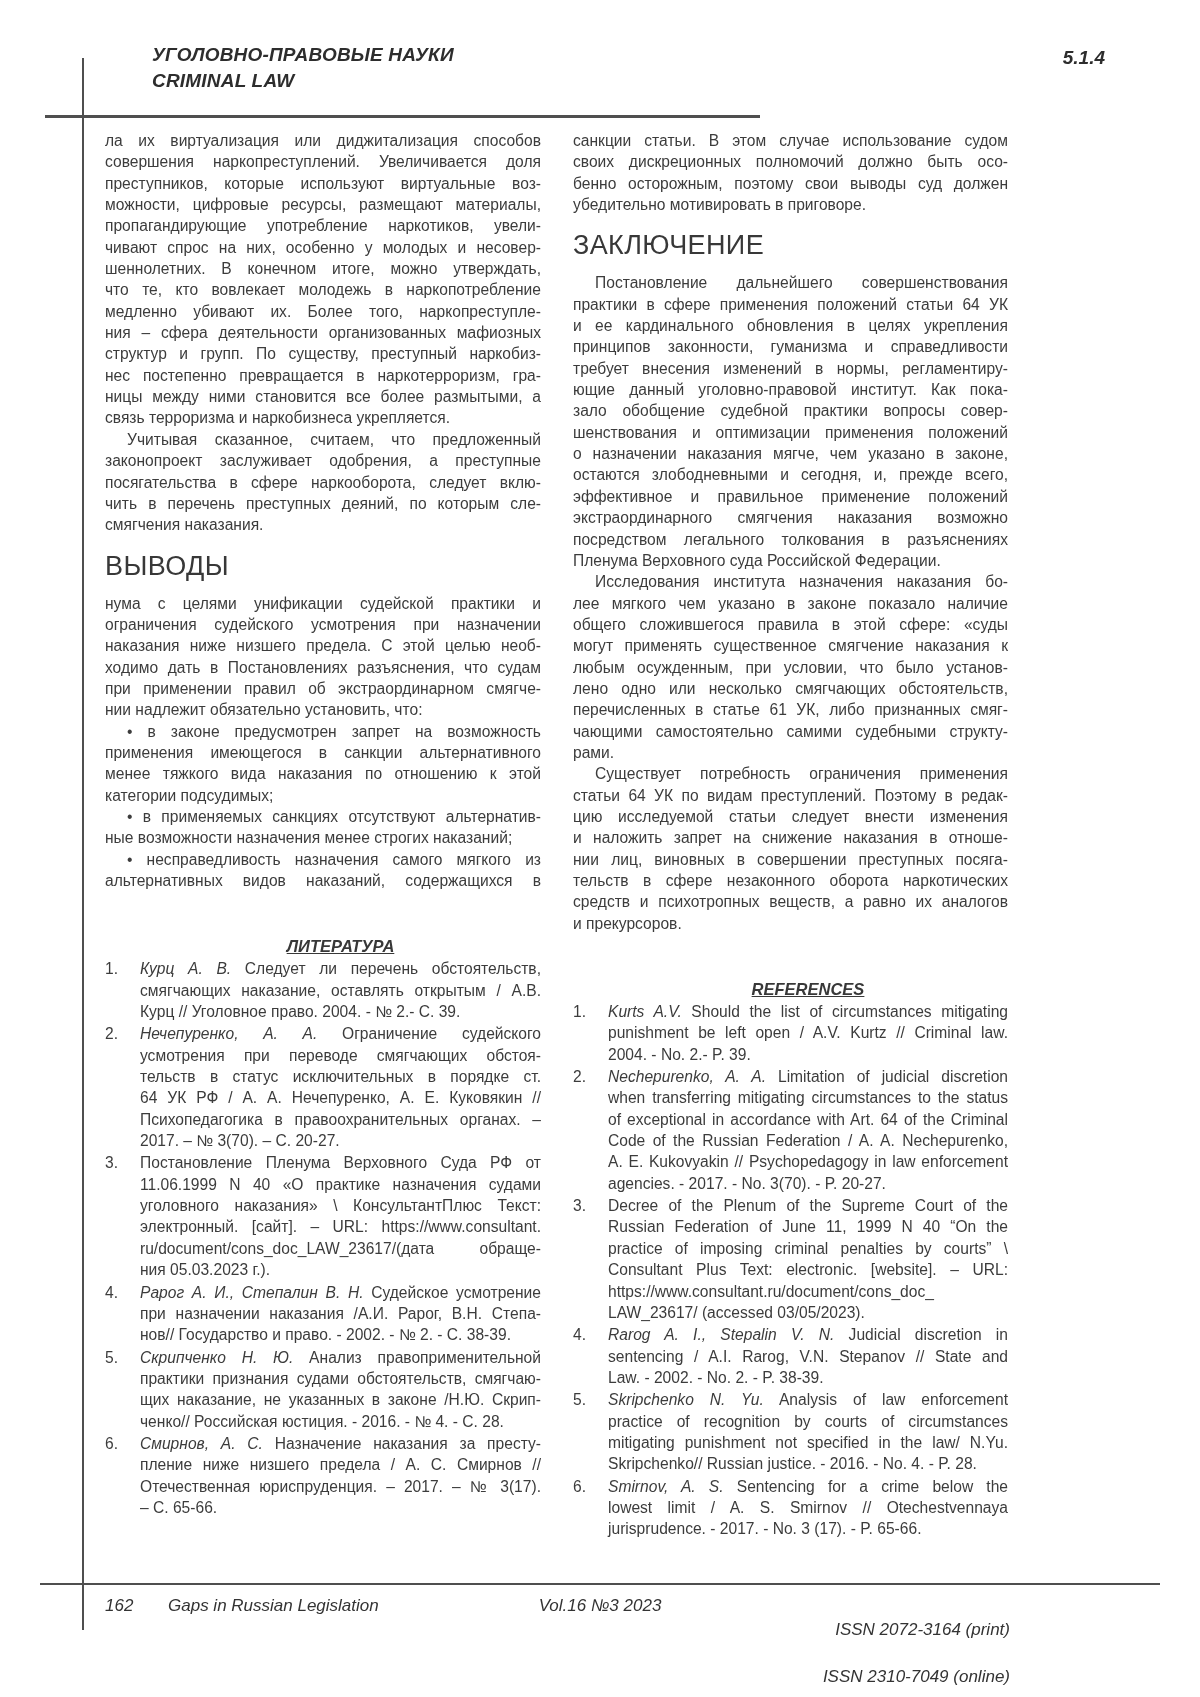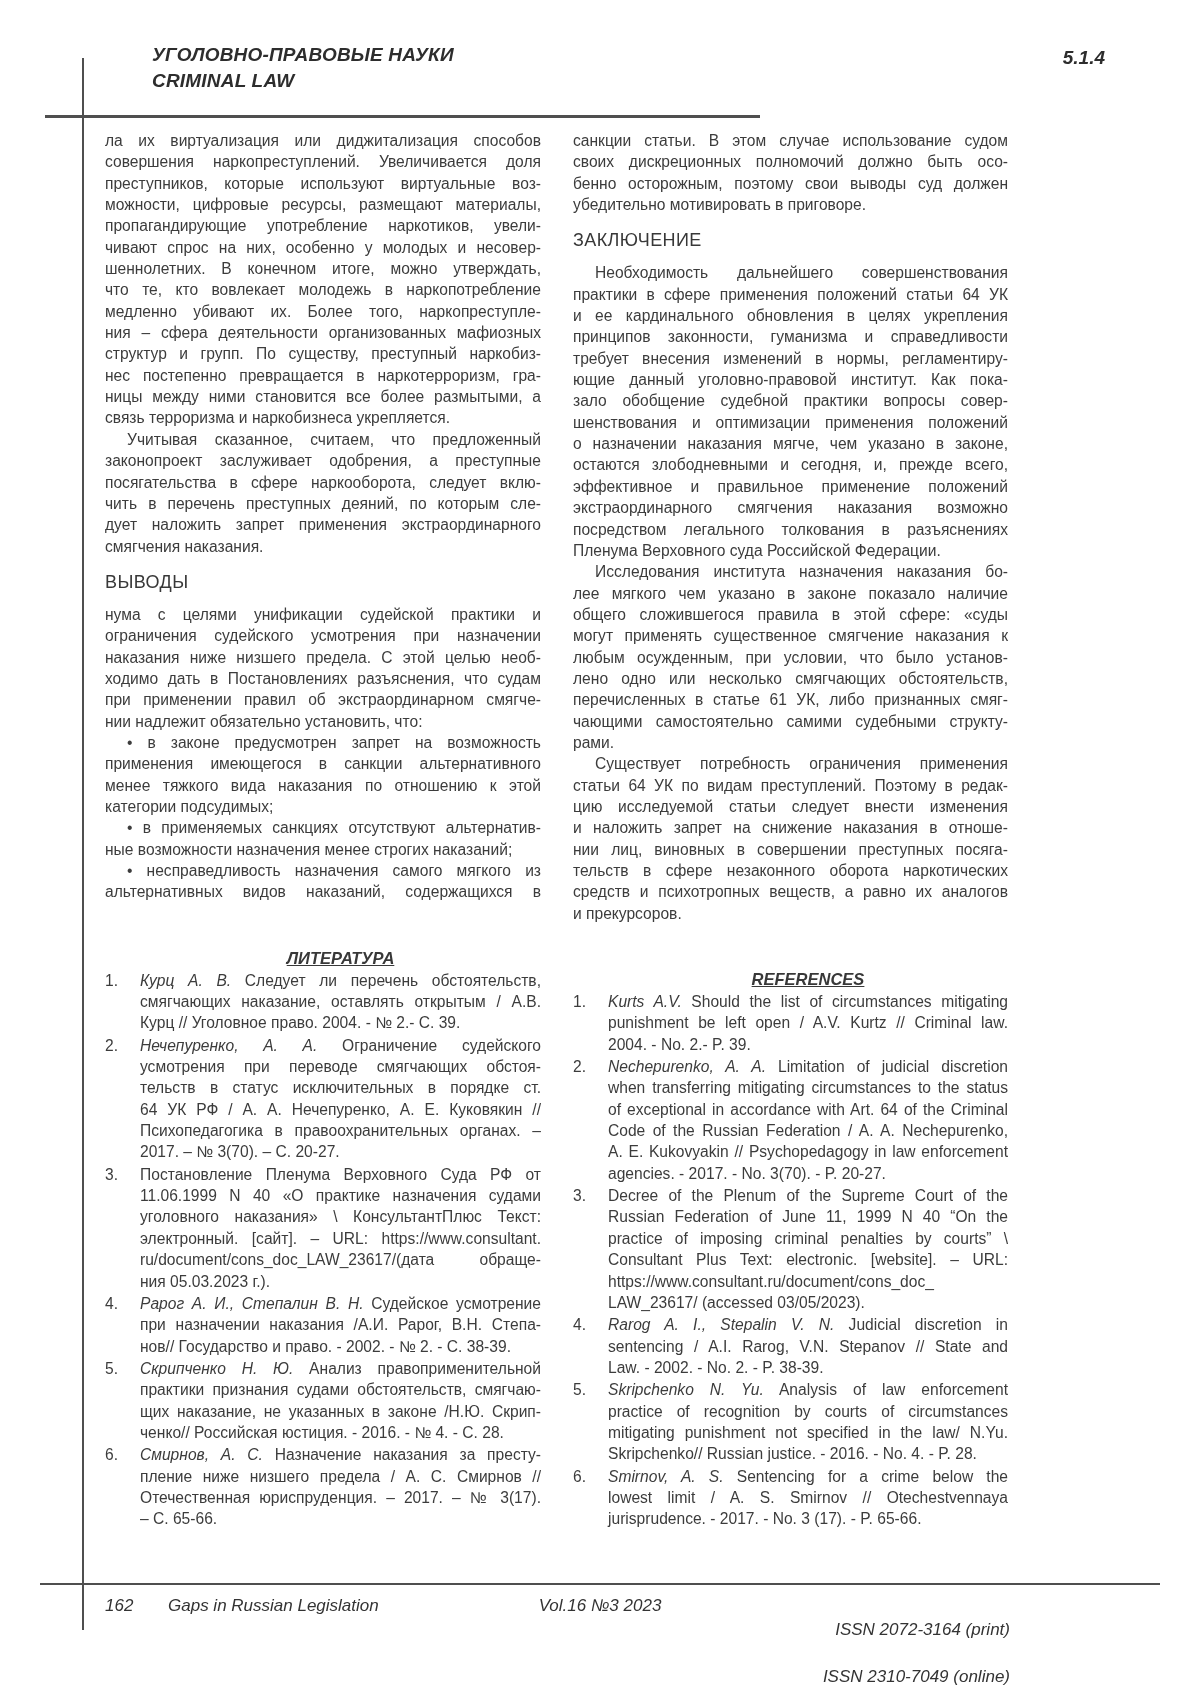--- a/index.html
+++ b/index.html
@@ -17,21 +17,21 @@
     font-size:19px; color:#2d2d2d; }
 
   .cols { position:absolute; left:105px; top:130px; width:903px; display:flex; gap:32px; }
   .col { width:441px; }
   #col-right { width:440px; }
 
   .jl { font-size:15.6px; line-height:21.35px; text-align:justify; text-align-last:justify; }
   .jl.lastline { text-align-last:left; }
   .para.indent .jl.first { text-indent:22px; }
 
-  .section-heading { font-size:18px; letter-spacing:.4px; color:#383838; margin:15px 0 11px 0; }
+  .section-heading { font-size:27px; letter-spacing:.4px; color:#383838; margin:15px 0 11px 0; }
 
   .ref-heading { margin:46px 0 2px 35px; font-style:italic; font-weight:bold;
     text-decoration:underline; font-size:16.5px; color:#383838;text-align:center; }
   .ref-item { display:flex; margin-top:1px; }
   .ref-num { flex:0 0 35px; font-size:15.6px; line-height:21.35px; }
   .ref-body { flex:1; min-width:0; }
   i.au { font-style:italic; }
 
   .frule { position:absolute; left:40px; top:1583px; width:1120px; height:2px; background:#4f4f4f; }
   .frow { position:absolute; left:0; top:1596px; width:1200px; font-style:italic;
@@ -70,21 +70,20 @@
         <div class="jl">структур и групп. По существу, преступный наркобиз-</div>
         <div class="jl">нес постепенно превращается в наркотерроризм, гра-</div>
         <div class="jl">ницы между ними становится все более размытыми, а</div>
         <div class="jl lastline">связь терроризма и наркобизнеса укрепляется.</div>
       </div>
       <div class="para indent">
         <div class="jl first">Учитывая сказанное, считаем, что предложенный</div>
         <div class="jl">законопроект заслуживает одобрения, а преступные</div>
         <div class="jl">посягательства в сфере наркооборота, следует вклю-</div>
         <div class="jl">чить в перечень преступных деяний, по которым сле-</div>
-        <div class="jl">дует наложить запрет применения экстраординарного</div>
         <div class="jl lastline">смягчения наказания.</div>
       </div>
       <div class="section-heading">ВЫВОДЫ</div>
       <div class="para indent">
         <div class="jl">нума с целями унификации судейской практики и</div>
         <div class="jl">ограничения судейского усмотрения при назначении</div>
         <div class="jl">наказания ниже низшего предела. С этой целью необ-</div>
         <div class="jl">ходимо дать в Постановлениях разъяснения, что судам</div>
         <div class="jl">при применении правил об экстраординарном смягче-</div>
         <div class="jl lastline">нии надлежит обязательно установить, что:</div>
@@ -165,21 +164,21 @@
     </section>
   <section class="col" id="col-right">
       <div class="para">
         <div class="jl first">санкции статьи. В этом случае использование судом</div>
         <div class="jl">своих дискреционных полномочий должно быть осо-</div>
         <div class="jl">бенно осторожным, поэтому свои выводы суд должен</div>
         <div class="jl lastline">убедительно мотивировать в приговоре.</div>
       </div>
       <div class="section-heading">ЗАКЛЮЧЕНИЕ</div>
       <div class="para indent">
-        <div class="jl first">Необходимость дальнейшего совершенствования</div>
+        <div class="jl first">Постановление дальнейшего совершенствования</div>
         <div class="jl">практики в сфере применения положений статьи 64 УК</div>
         <div class="jl">и ее кардинального обновления в целях укрепления</div>
         <div class="jl">принципов законности, гуманизма и справедливости</div>
         <div class="jl">требует внесения изменений в нормы, регламентиру-</div>
         <div class="jl">ющие данный уголовно-правовой институт. Как пока-</div>
         <div class="jl">зало обобщение судебной практики вопросы совер-</div>
         <div class="jl">шенствования и оптимизации применения положений</div>
         <div class="jl">о назначении наказания мягче, чем указано в законе,</div>
         <div class="jl">остаются злободневными и сегодня, и, прежде всего,</div>
         <div class="jl">эффективное и правильное применение положений</div>

